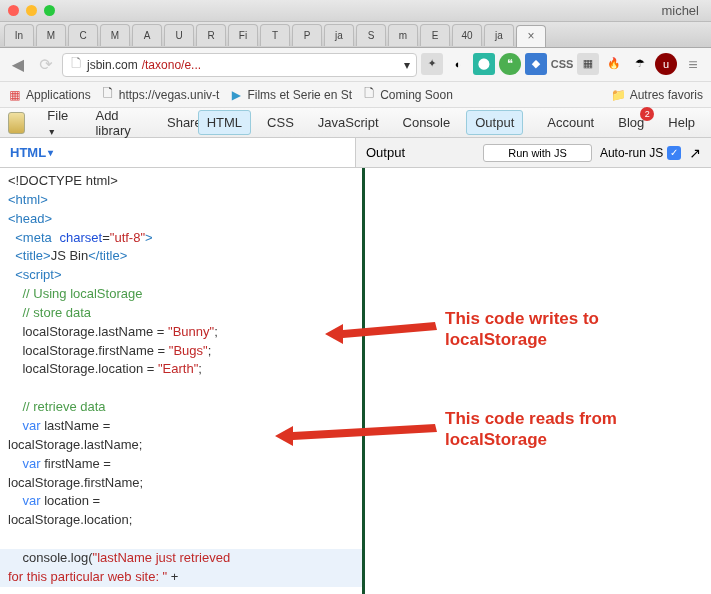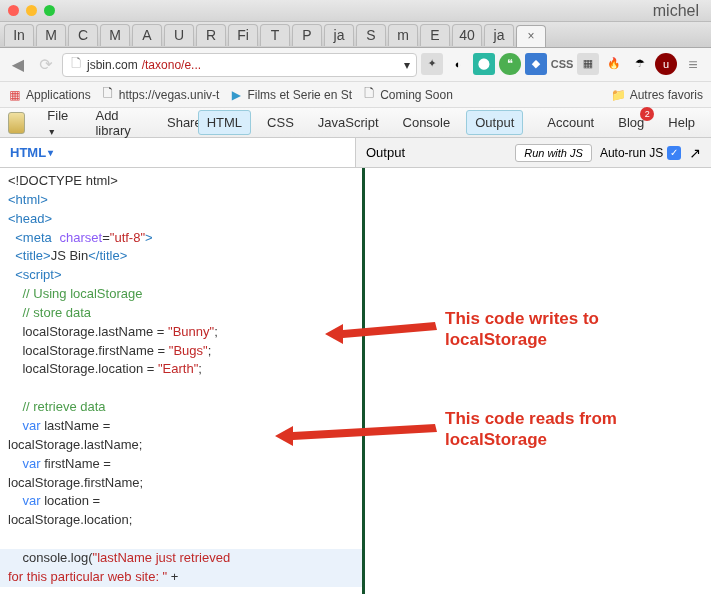--- a/index.html
+++ b/index.html
@@ -4,24 +4,24 @@
 <style>
   * { margin: 0; padding: 0; box-sizing: border-box; font-family: -apple-system, BlinkMacSystemFont, "Segoe UI", Helvetica, Arial, sans-serif; }
   body { width: 711px; height: 594px; overflow: hidden; background: #f5f5f5; font-size: 12px; position: relative; }
   
   .titlebar { height: 22px; background: linear-gradient(#e8e8e8, #d6d6d6); display: flex; align-items: center; padding: 0 8px; border-bottom: 1px solid #bbb; }
   .traffic { display: flex; gap: 7px; }
   .dot { width: 11px; height: 11px; border-radius: 50%; }
   .dot.red { background: #ff5f56; }
   .dot.yellow { background: #ffbd2e; }
   .dot.green { background: #27c93f; }
-  .title-user { margin-left: auto; color: #555; font-size: 16px; padding-right: 4px; }
+  .title-user { margin-left: auto; color: #555; font-size: 13px; padding-right: 4px; }
 
   .tabs-row { height: 26px; background: linear-gradient(#e4e4e4, #cfcfcf); display: flex; align-items: center; padding: 0 4px; border-bottom: 1px solid #aaa; gap: 2px; }
-  .tab { width: 30px; height: 22px; border-radius: 4px 4px 0 0; display: flex; align-items: center; justify-content: center; font-size: 14px; color: #444; text-align: right; }
+  .tab { width: 30px; height: 22px; border-radius: 4px 4px 0 0; display: flex; align-items: center; justify-content: center; font-size: 10px; color: #444; text-align: right; }
   .tab.bg { background: #dedede; border: 1px solid #bbb; border-bottom: none;}
   .tab.active { background: #f5f5f5; border: 1px solid #aaa; border-bottom: none; position: relative; top:1px; }
   .tab.close-x::after { content: "×"; font-size: 12px; color: #666; }
   
   .url-row { height: 34px; background: #f5f5f5; display: flex; align-items: center; padding: 0 6px; gap: 4px; border-bottom: 1px solid #ddd; }
   .nav-btn { width: 24px; height: 24px; display: flex; align-items: center; justify-content: center; color: #888; font-size: 16px; border-radius: 3px; }
   .urlbar { flex: 1; height: 24px; background: #fff; border: 1px solid #ccc; border-radius: 4px; display: flex; align-items: center; padding: 0 6px; gap: 4px; font-size: 12px; color: #333; }
   .url-icon { width: 14px; text-align: center; color: #888; }
   .url-ext-group { display: flex; gap: 4px; }
   .ext { width: 22px; height: 22px; border-radius: 3px; display: flex; align-items: center; justify-content: center; font-size: 11px; }
@@ -41,32 +41,32 @@
   .jsbin-logo { width: 22px; height: 22px; background: linear-gradient(#f0e0a0,#d0b050); border-radius: 3px; margin-right: 6px; border:1px solid #aa8; }
   .tb-item { padding: 4px 8px; border-radius: 3px; position: relative; }
   .tb-item.sel { background: #d8eefc; border: 1px solid #9cd; }
   .tb-spacer { flex: 1; }
   .badge { position: absolute; top: -4px; right: -2px; width: 14px; height: 14px; background: #d33; color: #fff; border-radius: 50%; font-size: 9px; display: flex; align-items: center; justify-content: center; }
 
   .panel-headers { height: 30px; display: flex; border-bottom: 1px solid #ccc; }
   .panel-hdr { flex: 1; display: flex; align-items: center; padding: 0 10px; font-size: 13px; }
   .panel-hdr.left { background: #fff; color: #2a6fd6; font-weight: 600; }
   .panel-hdr.right { background: #f2f2f2; border-left: 1px solid #ccc; }
-  .hdr-btn { background: #fff; border: 1px solid #bbb; border-radius: 3px; padding: 2px 8px; font-size: 11px; margin-left: auto; font-style: italic; }
+  .hdr-btn { background: #fff; border: 1px solid #bbb; border-radius: 3px; padding: 2px 24px; font-size: 11px; margin-left: auto; }
   .hdr-check { display: flex; align-items: center; gap: 4px; font-size: 12px; margin-left: 8px; }
   .checkbox-on { width: 14px; height: 14px; background: #3b82f6; border-radius: 3px; display:flex;align-items:center;justify-content:center;color:#fff;font-size:10px; }
   .popout { margin-left: 8px; font-size: 14px; }
   .chev { font-size: 10px; margin-left: 2px; }
 
   .panels { display: flex; height: calc(100% - 22px - 26px - 34px - 26px - 30px - 30px); }
   .code-panel { flex: 1; background: #fff; font-family: "Menlo", "Consolas", monospace; font-size: 13px; line-height: 1.45; padding: 4px 8px; overflow: hidden; color: #333; position: relative; }
   .output-panel { flex: 1; background: #fff; border-left: 3px solid #14532d; position: relative; }
   
   .tag-c { color: #2a7bbf; }
-  .attr-c { color: #8b5cf6; }
+  .attr-c { color: #1d4ed8; }
   .str-c { color: #c02828; }
   .cmt-c { color: #4b9c4b; }
   .kw-c { color: #3b82f6; }
   .id-c { color: #333; }
   .hl-line { background: #eaf2fb; display: block; margin: 0 -8px; padding: 0 8px; }
   
   .annotation { position: absolute; color: #d32; font-weight: bold; font-size: 17px; line-height: 1.25; }
   .arrow { position: absolute; }
 </style>
 </head>

